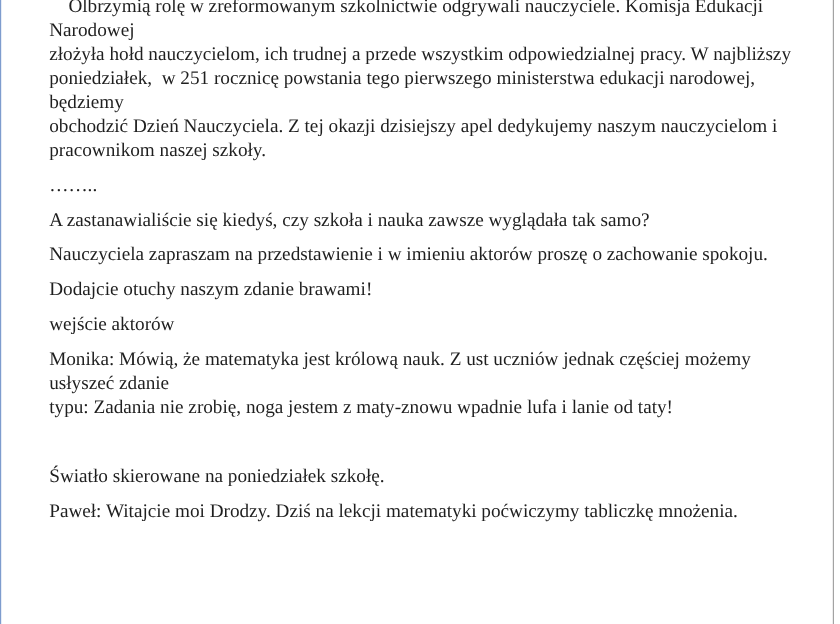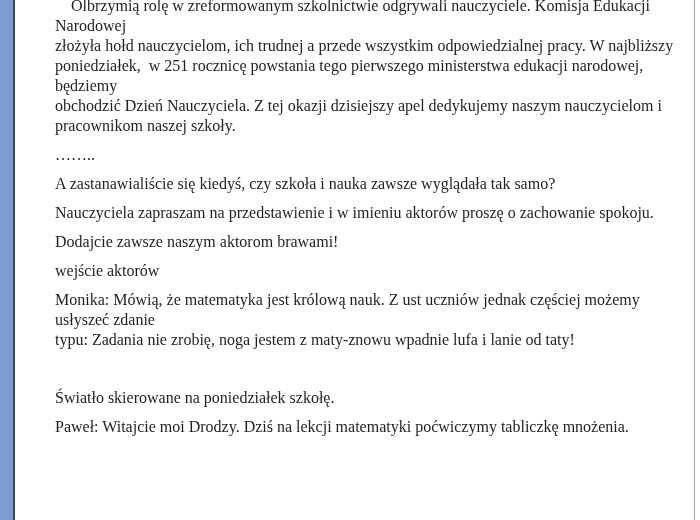--- a/index.html
+++ b/index.html
@@ -30,21 +30,21 @@
     background: var(--page-border, #3c4557);
   }
   .right-line {
     position: absolute;
     left: 694px; top: 0;
     width: 1px; height: 520px;
     background: var(--right-line, #a3a3a3);
   }
   .page {
     position: absolute;
-    left: 15px; top: 0;
+    left: 1px; top: 0;
     width: 679px; height: 520px;
     background: var(--page-bg, #ffffff);
     overflow: hidden;
   }
   .content {
     position: absolute;
     left: 40px;   
     top: -4px;
     width: 636px;
     color: var(--text, #1f1f1f);
@@ -68,21 +68,21 @@
   <div class="page">
     <div class="content" id="doc-content">
         <p class="para indent">Olbrzymią rolę w zreformowanym szkolnictwie odgrywali nauczyciele. Komisja Edukacji Narodowej
 złożyła hołd nauczycielom, ich trudnej a przede wszystkim odpowiedzialnej pracy. W najbliższy
 poniedziałek,  w 251 rocznicę powstania tego pierwszego ministerstwa edukacji narodowej, będziemy
 obchodzić Dzień Nauczyciela. Z tej okazji dzisiejszy apel dedykujemy naszym nauczycielom i
 pracownikom naszej szkoły.</p>
         <p class="para">……..</p>
         <p class="para">A zastanawialiście się kiedyś, czy szkoła i nauka zawsze wyglądała tak samo?</p>
         <p class="para">Nauczyciela zapraszam na przedstawienie i w imieniu aktorów proszę o zachowanie spokoju.</p>
-        <p class="para">Dodajcie zawsze naszym aktorom brawami!</p>
+        <p class="para">Dodajcie otuchy naszym zdanie brawami!</p>
         <p class="para italic">wejście aktorów</p>
         <p class="para">Monika: Mówią, że matematyka jest królową nauk. Z ust uczniów jednak częściej możemy usłyszeć zdanie
 typu: Zadania nie zrobię, noga jestem z maty-znowu wpadnie lufa i lanie od taty!</p>
         <p class="para"></p>
         <p class="para italic">Światło skierowane na poniedziałek szkołę.</p>
         <p class="para">Paweł: Witajcie moi Drodzy. Dziś na lekcji matematyki poćwiczymy tabliczkę mnożenia.</p>
       </div>
   </div>
   <div class="right-line"></div>
 </div>

